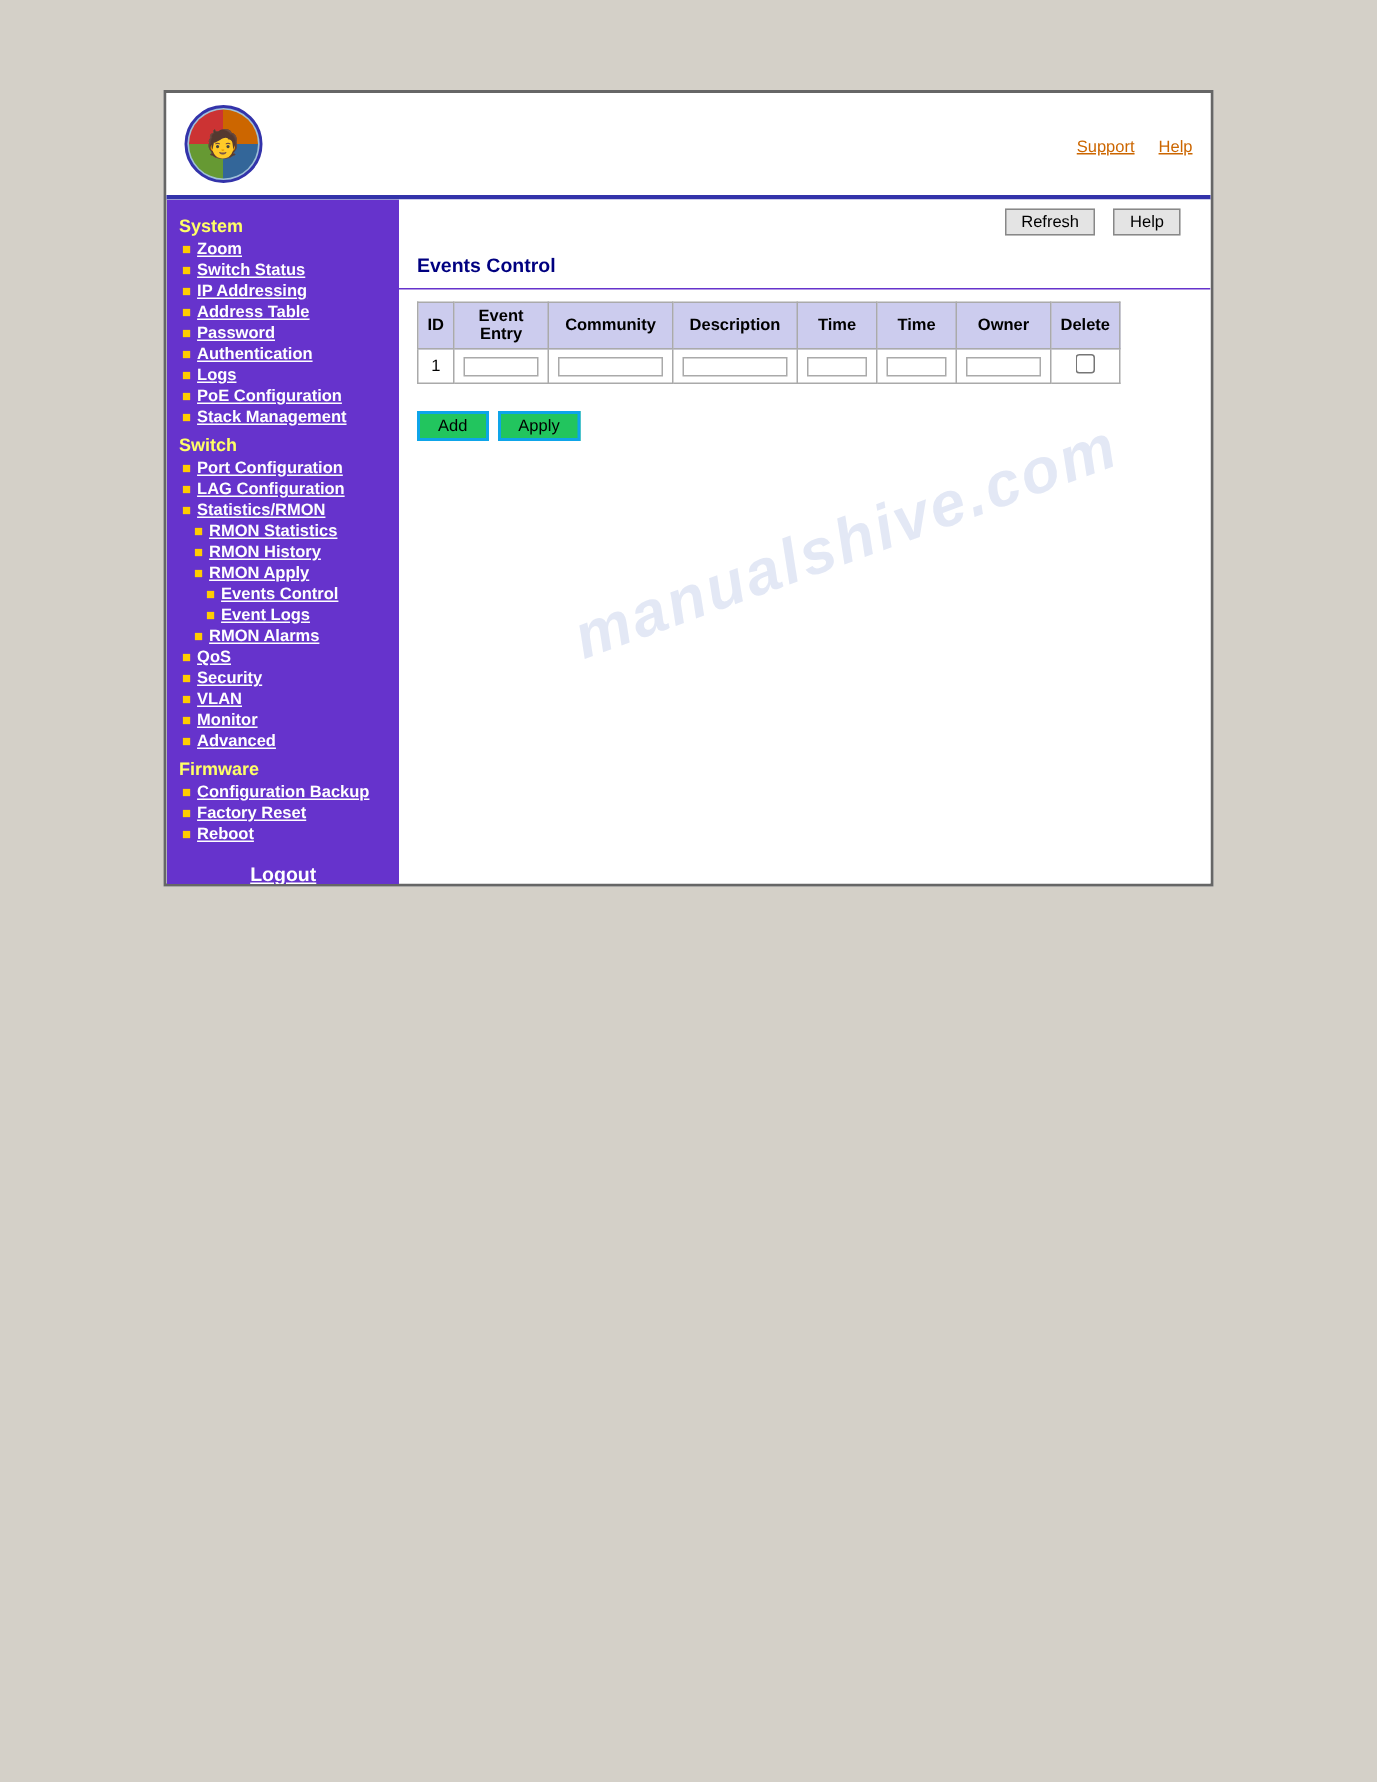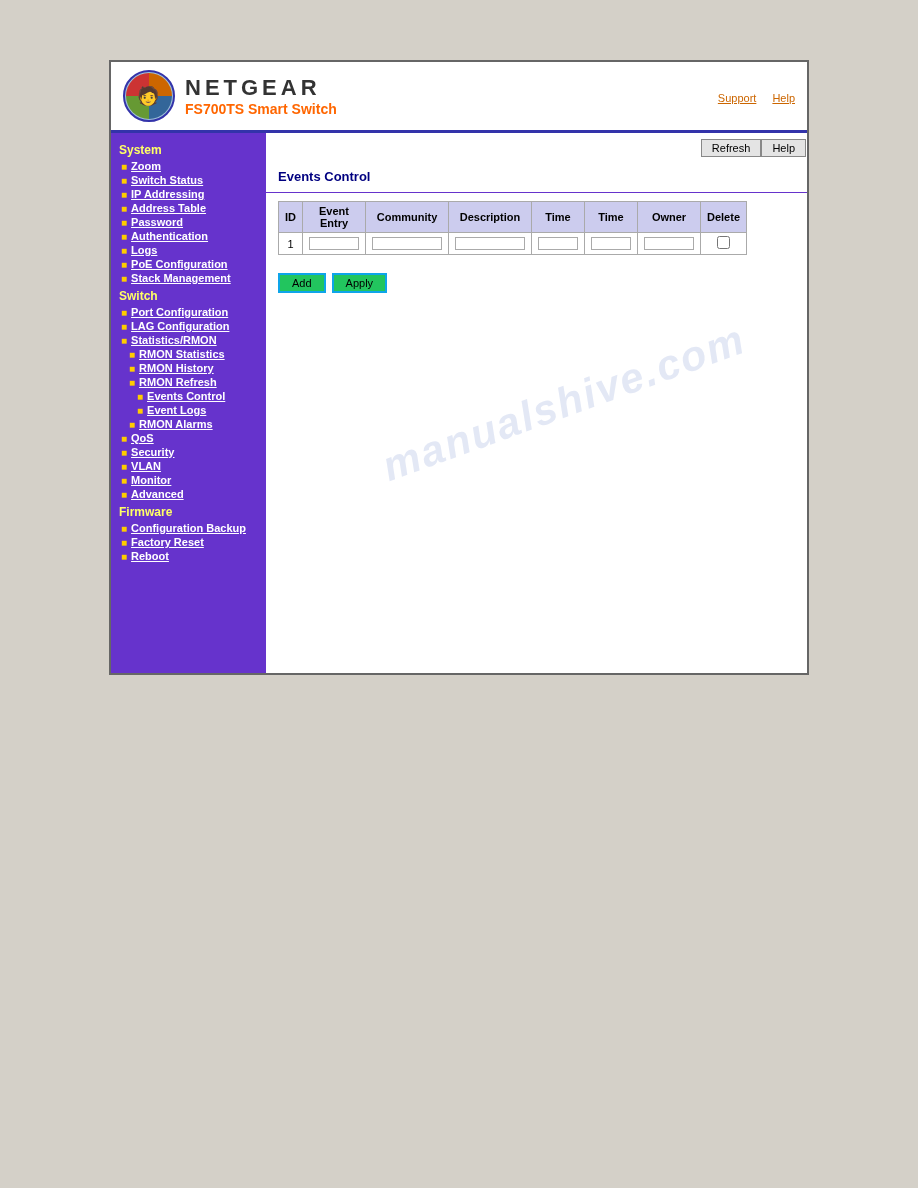--- a/index.html
+++ b/index.html
@@ -82,21 +82,21 @@
     .header-links a {
       color: #cc6600;
       text-decoration: underline;
       font-size: 11px;
       cursor: pointer;
       text-align: center;
     }
     
     .main-layout {
       display: flex;
-      height: 540px;
+      height: 456px;
     }
     
     .sidebar {
       width: 155px;
       background: #6633cc;
       color: #fff;
       overflow-y: auto;
       padding: 6px 0;
       flex-shrink: 0;
       position: relative;
@@ -143,22 +143,22 @@
     
     .content {
       flex: 1;
       background: #fff;
       padding: 0;
       overflow: auto;
     }
     .content-toolbar {
       display: flex;
       justify-content: flex-end;
-      padding: 6px 1px;
-      gap: 0;
+      padding: 6px 20px;
+      gap: 12px;
     }
     .toolbar-btn {
       padding: 2px 10px;
       font-size: 11px;
       background: #e4e4e4;
       border: 1px solid #888;
       cursor: pointer;
       font-family: Arial, sans-serif;
     }
     .content-title {
@@ -233,24 +233,20 @@
 
 <div class="outer-wrapper">
 
   <div class="header">
     <div class="header-left">
       <div class="logo-circle">
         <div class="logo-inner">
           <span class="logo-figure">🧑</span>
         </div>
       </div>
-      <div class="brand-title">
-        <span class="netgear-text">NETGEAR</span>
-        <span class="product-name">FS700TS Smart Switch</span>
-      </div>
     </div>
     <div class="header-links">
       <a>Support</a>
       <a>Help</a>
     </div>
   </div>
 
   <div class="main-layout">
 
     <div class="sidebar">
@@ -311,21 +307,21 @@
       <div class="sidebar-item sidebar-item-sub">
         <span class="bullet">■</span>
         <a>RMON Statistics</a>
       </div>
       <div class="sidebar-item sidebar-item-sub">
         <span class="bullet">■</span>
         <a>RMON History</a>
       </div>
       <div class="sidebar-item sidebar-item-sub">
         <span class="bullet">■</span>
-        <a>RMON Refresh</a>
+        <a>RMON Apply</a>
       </div>
       <div class="sidebar-item sidebar-item-sub2">
         <span class="bullet">■</span>
         <a>Events Control</a>
       </div>
       <div class="sidebar-item sidebar-item-sub2">
         <span class="bullet">■</span>
         <a>Event Logs</a>
       </div>
       <div class="sidebar-item sidebar-item-sub">
@@ -361,20 +357,23 @@
       </div>
       <div class="sidebar-item">
         <span class="bullet">■</span>
         <a>Factory Reset</a>
       </div>
       <div class="sidebar-item">
         <span class="bullet">■</span>
         <a>Reboot</a>
       </div>
 
+      <div class="sidebar-logout">
+        <a>Logout</a>
+      </div>
     </div>
 
     <div class="content content-relative">
 
       <div class="watermark">manualshive.com</div>
 
       <div class="content-toolbar">
         <button class="toolbar-btn">Refresh</button>
         <button class="toolbar-btn">Help</button>
       </div>

